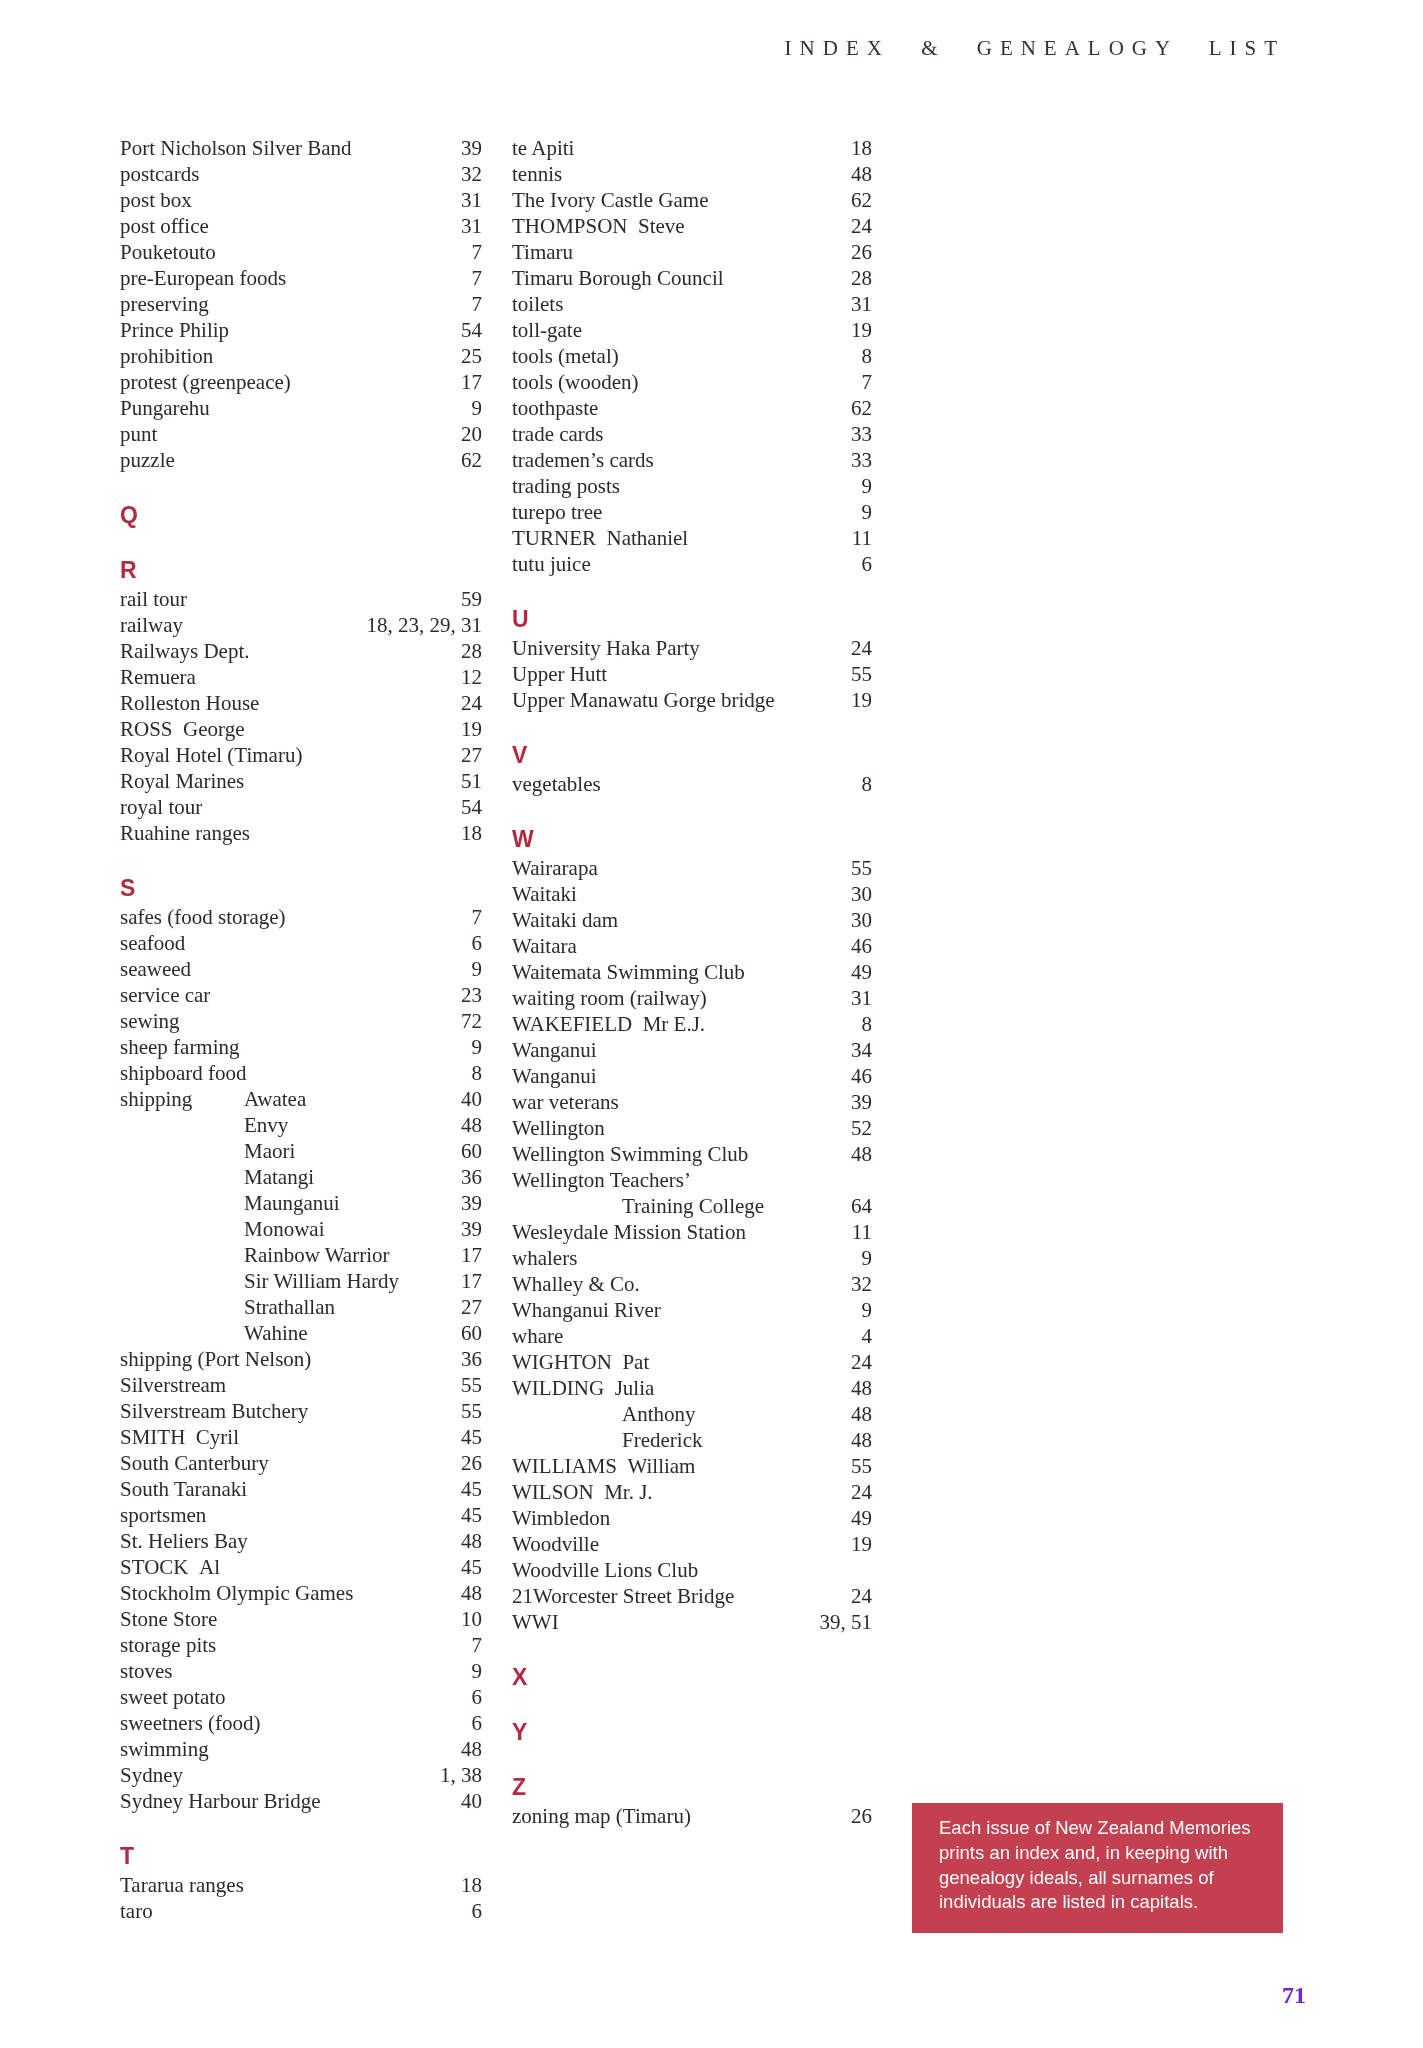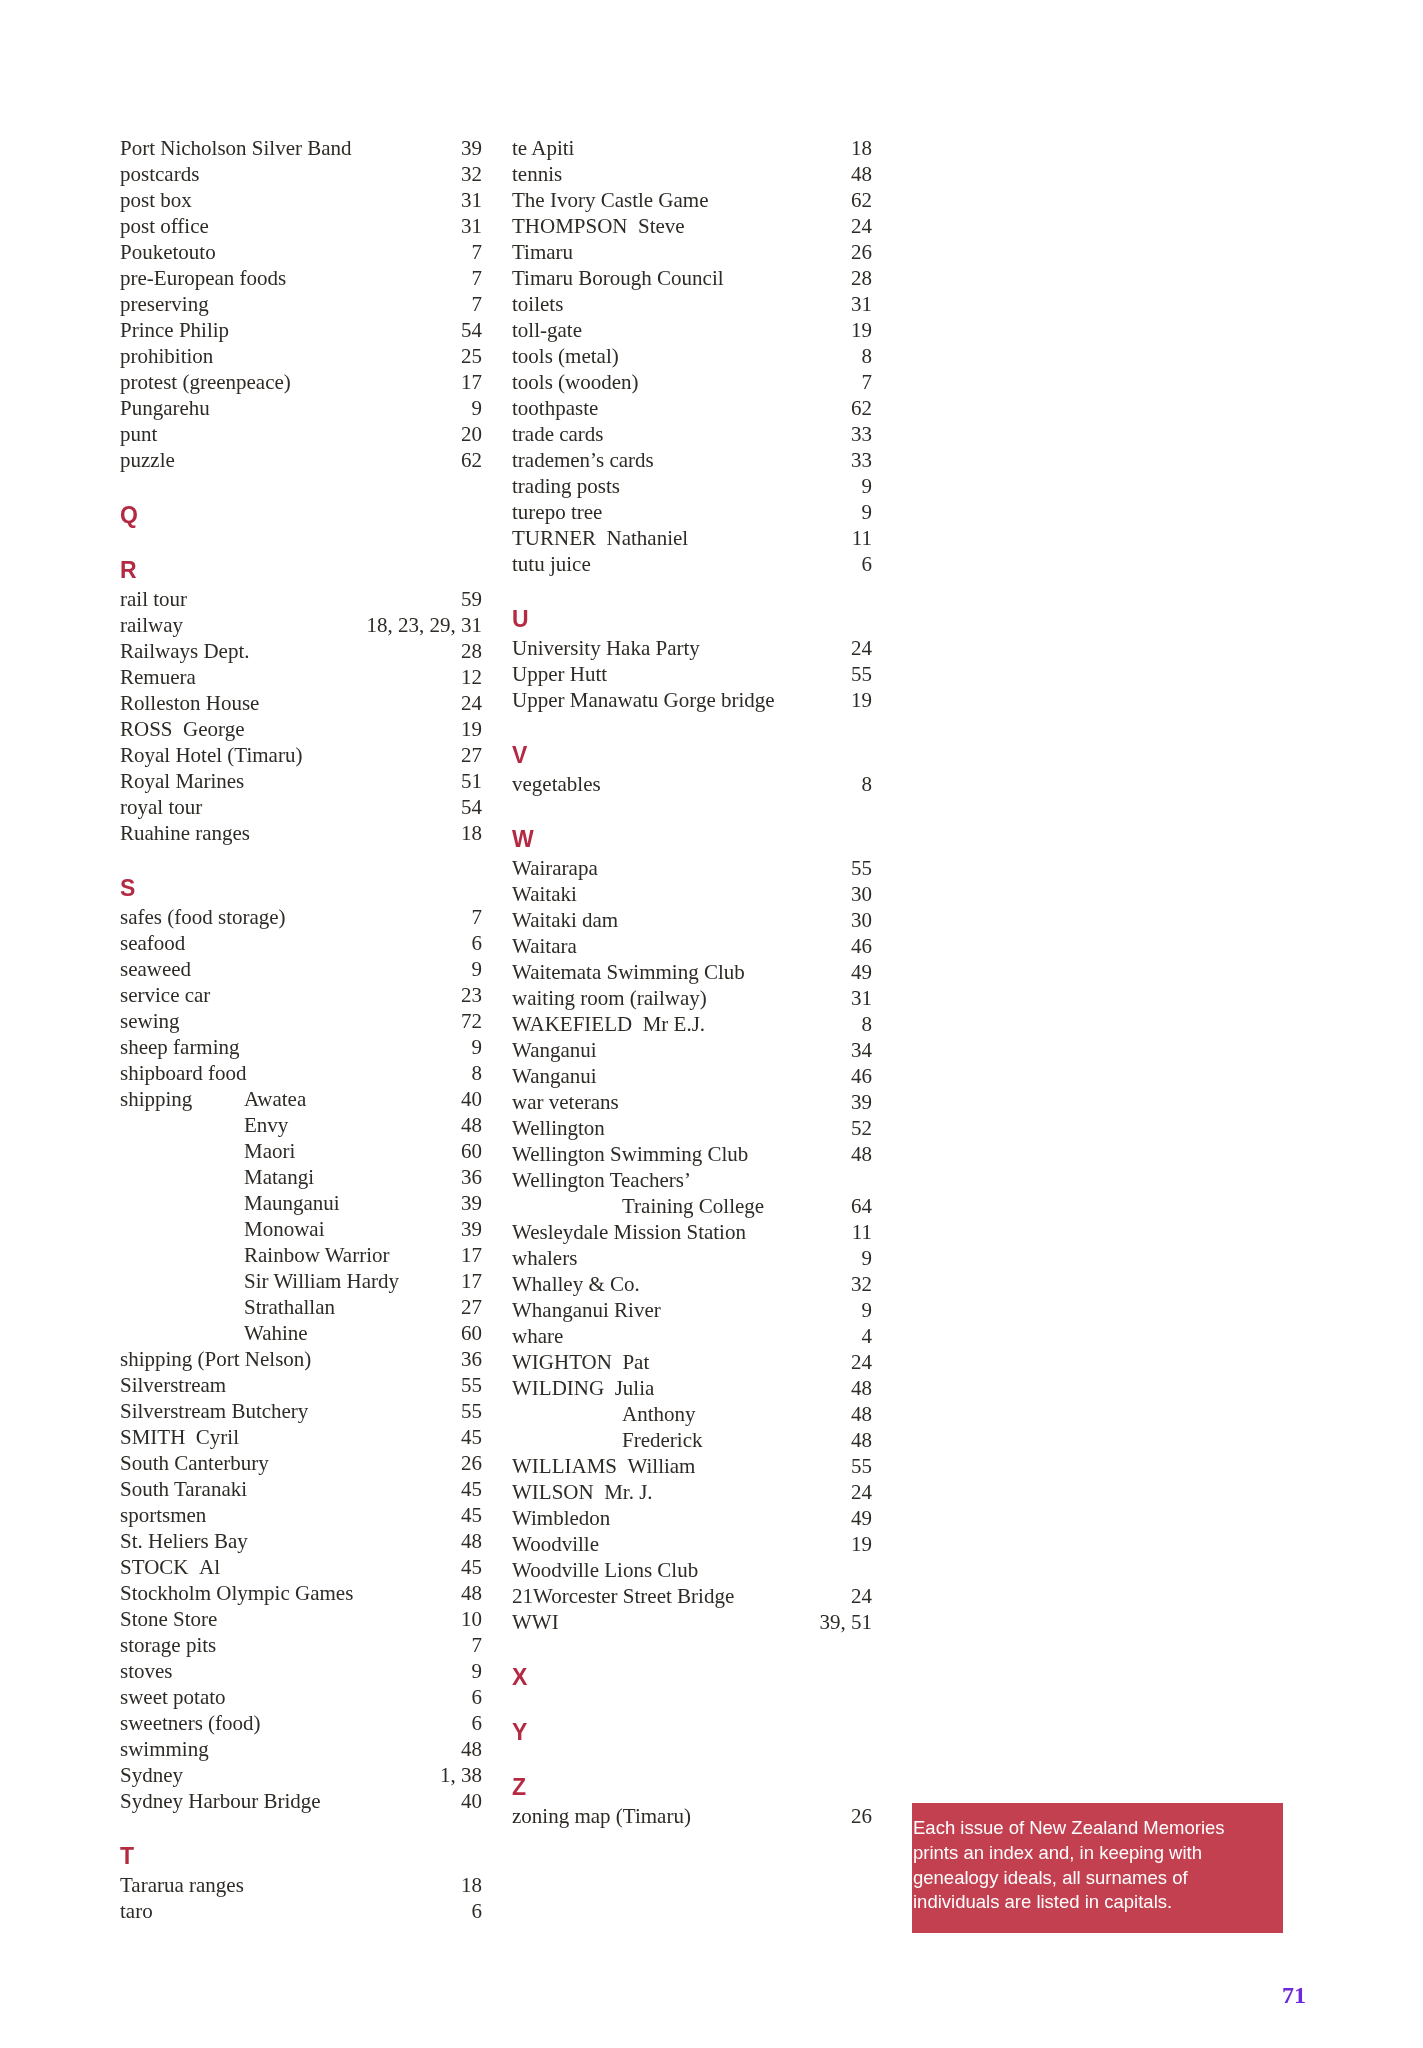--- a/index.html
+++ b/index.html
@@ -13,27 +13,28 @@
   .row{position:relative;height:26px;font-size:21px;line-height:26px;}
   .lbl{position:absolute;left:0;white-space:nowrap;}
   .lbl.cont{left:110px;}
   .sub{position:absolute;left:124px;white-space:nowrap;}
   .pg{position:absolute;right:0;}
   .letter{margin-top:29px;margin-bottom:3px;height:26px;line-height:26px;
           font-family:"Liberation Sans",sans-serif;font-weight:bold;font-size:23px;
           color:var(--accent,#b32a42);}
   .note{position:absolute;left:912px;top:1803px;width:371px;height:130px;box-sizing:border-box;
         background:var(--note-bg,#c2404f);color:#ffffff;font-family:"Liberation Sans",sans-serif;
-        font-size:18.5px;line-height:24.8px;padding:13px 1px;white-space:pre-line;}
+        font-size:18.5px;line-height:24.8px;padding:13px 27px;white-space:pre-line;}
   .pageno{position:absolute;top:1982px;left:1282px;font-size:24px;font-weight:bold;color:#6d28d9;}
 </style>
 </head>
 <body>
 
 <div class="page">
+  <div class="header">INDEX &amp; GENEALOGY LIST</div>
   <div id="columns">
       <div class="col col-0">
         <div class="row">
           <span class="lbl">Port Nicholson Silver Band</span>
           <span class="pg">39</span>
         </div>
         <div class="row">
           <span class="lbl">postcards</span>
           <span class="pg">32</span>
         </div>

